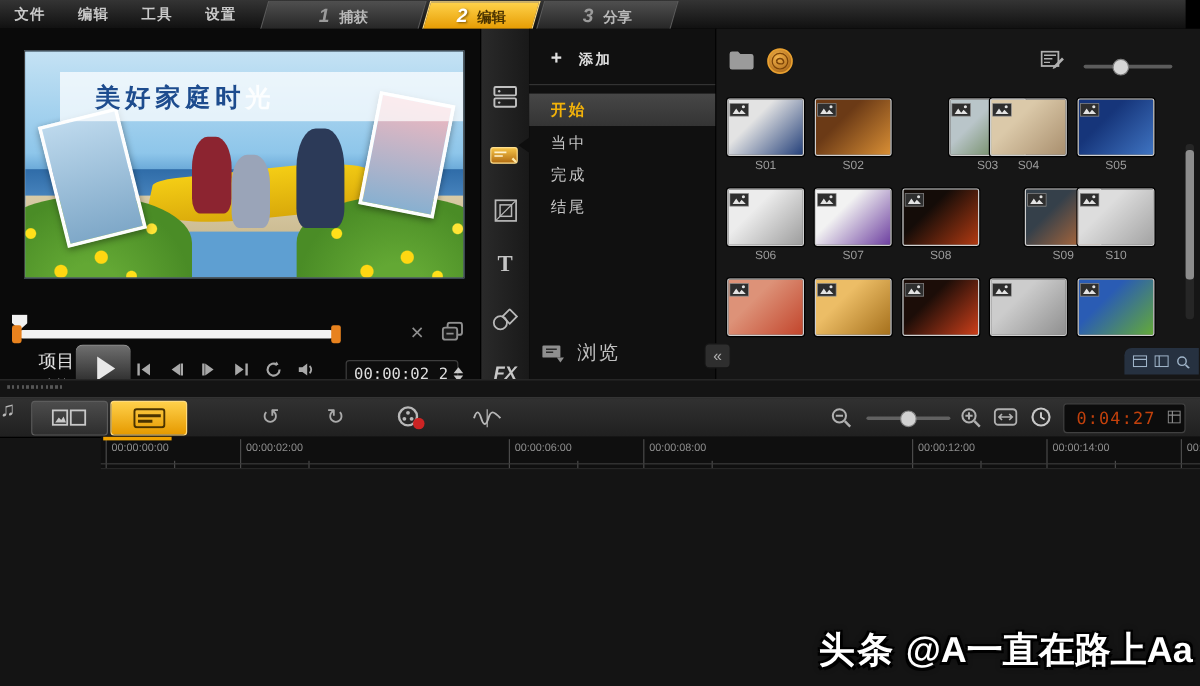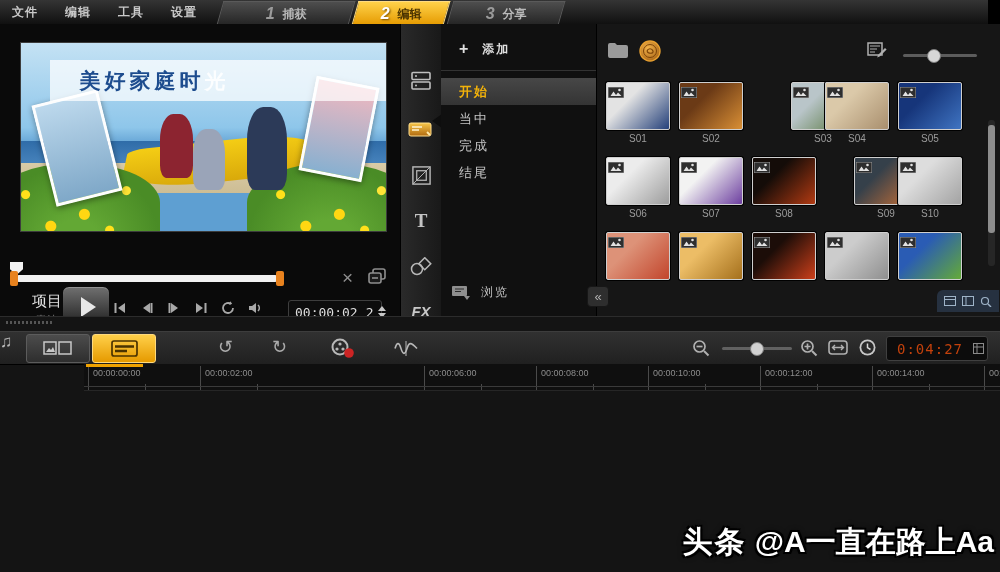--- a/index.html
+++ b/index.html
@@ -99,21 +99,21 @@
   
   .catpanel{position:absolute;left:441px;top:0;width:155px;height:292px;background:#101010;border-right:1px solid #000;}
   .add-row{position:absolute;left:0;top:12px;width:100%;height:26px;display:flex;align-items:center;cursor:pointer;}
   .add-plus{color:#e0e0e0;font-size:16px;font-weight:bold;margin-left:18px;}
   .add-label{color:#e0e0e0;font-size:12px;font-weight:bold;margin-left:14px;letter-spacing:2px;text-align:right;}
   .cat-divider{position:absolute;left:0;top:46px;width:100%;border-top:1px solid #333;}
   .cat-list{position:absolute;left:0;top:54px;width:100%;}
   .cat-item{height:27px;display:flex;align-items:center;padding-left:18px;font-size:13px;color:#c6c6c6;cursor:pointer;letter-spacing:2px;}
   .cat-item.active{background:linear-gradient(#474747,#343434);color:#f2b20a;font-weight:bold;}
   .browse-row{position:absolute;left:10px;top:260px;display:flex;align-items:center;gap:10px;cursor:pointer;}
-  .browse-label{color:#c0c0c0;font-size:12px;letter-spacing:2px;text-align:center;}
+  .browse-label{color:#c0c0c0;font-size:16px;letter-spacing:2px;text-align:center;}
   .collapse-btn{position:absolute;left:146px;top:262px;width:20px;height:19px;background:#2e2e2e;border:1px solid #171717;
                 border-radius:4px;color:#b0b0b0;font-size:13px;display:flex;align-items:center;justify-content:center;cursor:pointer;z-index:5;}
 
   
   .thumbpanel{position:absolute;left:597px;top:0;width:403px;height:292px;background:#161616;}
   .tp-folder{position:absolute;left:10px;top:18px;cursor:pointer;}
   .tp-coin{position:absolute;left:42px;top:16px;cursor:pointer;}
   .tp-filter{position:absolute;left:270px;top:18px;cursor:pointer;}
   .tp-slider{position:absolute;left:306px;top:30px;width:74px;height:3px;background:#5c5c5c;border-radius:2px;cursor:pointer;}
   .tp-knob{position:absolute;left:24px;top:-5px;width:12px;height:12px;background:#d6d6d6;border:1px solid #7c7c7c;border-radius:50%;}
@@ -625,23 +625,20 @@
         </div>
         <div class="tick" style="left: 116px;">
           <span class="tick-label">00:00:02:00</span>
         </div>
         <div class="tick" style="left: 340px;">
           <span class="tick-label">00:00:06:00</span>
         </div>
         <div class="tick" style="left: 452px;">
           <span class="tick-label">00:00:08:00</span>
         </div>
-        <div class="tick" style="left: 564px;">
-          <span class="tick-label">00:00:10:00</span>
-        </div>
         <div class="tick" style="left: 676px;">
           <span class="tick-label">00:00:12:00</span>
         </div>
         <div class="tick" style="left: 788px;">
           <span class="tick-label">00:00:14:00</span>
         </div>
         <div class="tick" style="left: 900px;">
           <span class="tick-label">00:00:16:00</span>
         </div>
       </div>

